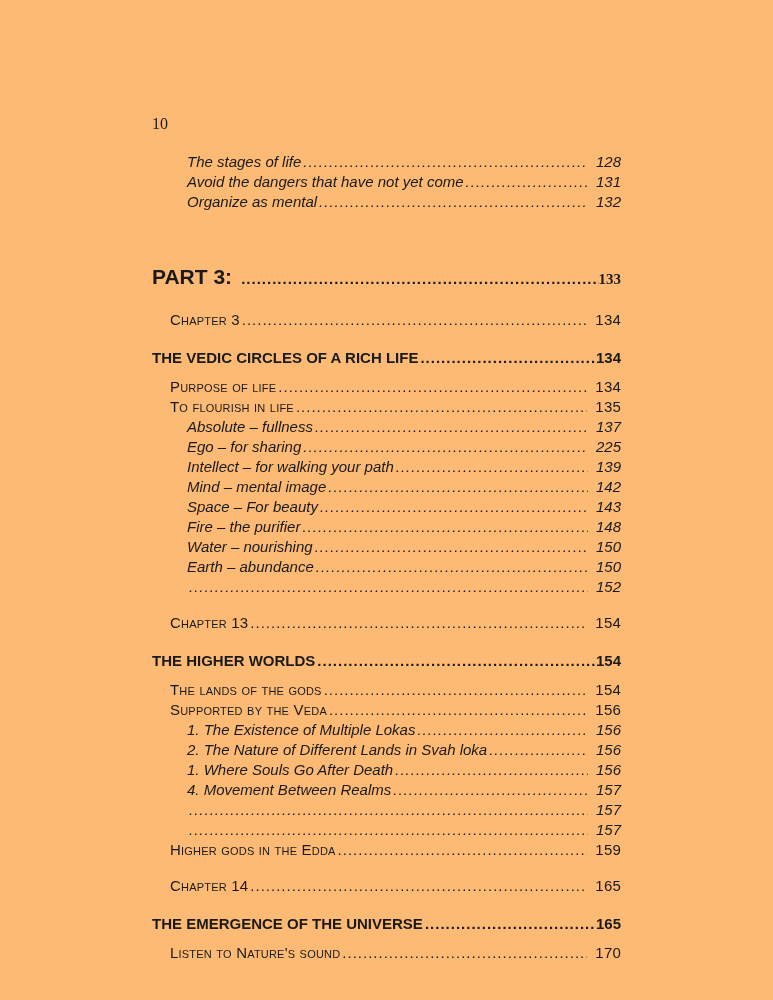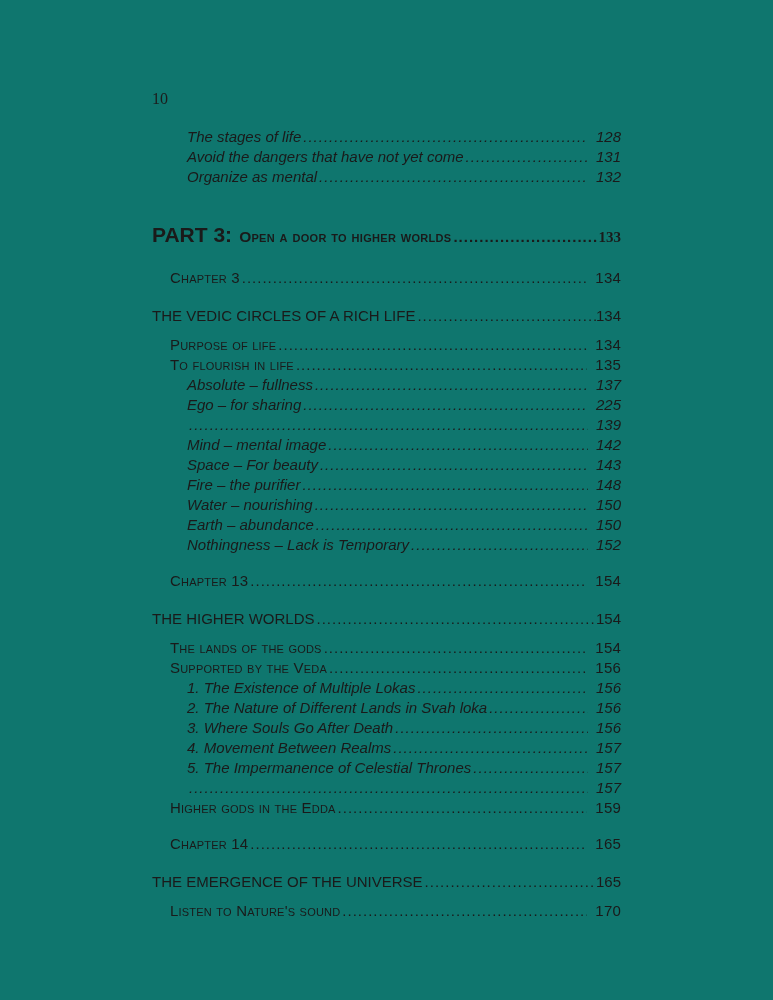--- a/index.html
+++ b/index.html
@@ -1,22 +1,22 @@
 <!DOCTYPE html>
 <html><head>
 <meta charset="utf-8">
 <style>
   html, body { margin: 0; padding: 0; background: #ffffff; }
   .page {
     position: relative;
     width: 773px;
     height: 1000px;
     box-sizing: border-box;
-    padding: 91px 152px 0 152px;
-    background: #0f766e;
+    padding: 116px 152px 0 152px;
+    background: #fdba74;
     color: #1a1a1a;
     font-family: "Liberation Sans", sans-serif;
     overflow: hidden;
   }
   .pageno {
     font-family: "Liberation Serif", serif;
     font-size: 16px;
     line-height: 16px;
     margin: 0 0 20px 0;
     color: #1c1c1c;
@@ -38,25 +38,25 @@
   .dots::after {
     content: "...................................................................................................................................................................................................................................";
     letter-spacing: 1px;
   }
   .pg { flex: 0 0 auto; margin-left: 8px; }
 
   
   .it { margin-left: 35px; font-style: italic; align-items: flex-end; }
   .sc { margin-left: 18px; font-variant: small-caps; letter-spacing: 0.2px; }
   .ch { margin-top: 16px; margin-bottom: 7px; }
-  .bd { font-weight: normal; margin-top: 18px; margin-bottom: 9px; justify-content: center; }
+  .bd { font-weight: bold; margin-top: 18px; margin-bottom: 9px; justify-content: center; }
   .bd .pg { margin-left: 0; }
 
   .part {
-    margin-top: 33px;
+    margin-top: 50px;
     margin-bottom: 16px;
     font-weight: bold;
     line-height: 30px;
   }
   .part .part-prefix { flex: 0 0 auto; font-size: 21px; margin-right: 7px; }
   .part .part-title  { flex: 0 0 auto; font-size: 15.5px; font-variant: small-caps; letter-spacing: 0.3px; }
   .part .pg { margin-left: 0; font-family: Liberation Serif, serif; }
 </style>
 </head>
 <body>
@@ -76,21 +76,20 @@
     <span class="pg">131</span>
   </div>
   <div class="row it">
     <span class="lbl">Organize as mental</span>
     <span class="dots"></span>
     <span class="pg">132</span>
   </div>
 
   <div class="row part">
     <span class="part-prefix">PART 3:</span>
-    <span class="part-title">Open a door to higher worlds</span>
     <span class="dots"></span>
     <span class="pg">133</span>
   </div>
 
   <div class="row sc ch">
     <span class="lbl">Chapter 3</span>
     <span class="dots"></span>
     <span class="pg">134</span>
   </div>
   <div class="row bd">
@@ -112,20 +111,21 @@
     <span class="lbl">Absolute – fullness</span>
     <span class="dots"></span>
     <span class="pg">137</span>
   </div>
   <div class="row it">
     <span class="lbl">Ego – for sharing</span>
     <span class="dots"></span>
     <span class="pg">225</span>
   </div>
   <div class="row it">
+    <span class="lbl">Intellect – for walking your path</span>
     <span class="dots"></span>
     <span class="pg">139</span>
   </div>
   <div class="row it">
     <span class="lbl">Mind – mental image</span>
     <span class="dots"></span>
     <span class="pg">142</span>
   </div>
   <div class="row it">
     <span class="lbl">Space – For beauty</span>
@@ -141,21 +141,20 @@
     <span class="lbl">Water – nourishing</span>
     <span class="dots"></span>
     <span class="pg">150</span>
   </div>
   <div class="row it">
     <span class="lbl">Earth – abundance</span>
     <span class="dots"></span>
     <span class="pg">150</span>
   </div>
   <div class="row it">
-    <span class="lbl">Nothingness – Lack is Temporary</span>
     <span class="dots"></span>
     <span class="pg">152</span>
   </div>
 
   <div class="row sc ch">
     <span class="lbl">Chapter 13</span>
     <span class="dots"></span>
     <span class="pg">154</span>
   </div>
   <div class="row bd">
@@ -177,31 +176,30 @@
     <span class="lbl">1. The Existence of Multiple Lokas</span>
     <span class="dots"></span>
     <span class="pg">156</span>
   </div>
   <div class="row it">
     <span class="lbl">2. The Nature of Different Lands in Svah loka</span>
     <span class="dots"></span>
     <span class="pg">156</span>
   </div>
   <div class="row it">
-    <span class="lbl">3. Where Souls Go After Death</span>
+    <span class="lbl">1. Where Souls Go After Death</span>
     <span class="dots"></span>
     <span class="pg">156</span>
   </div>
   <div class="row it">
     <span class="lbl">4. Movement Between Realms</span>
     <span class="dots"></span>
     <span class="pg">157</span>
   </div>
   <div class="row it">
-    <span class="lbl">5. The Impermanence of Celestial Thrones</span>
     <span class="dots"></span>
     <span class="pg">157</span>
   </div>
   <div class="row it">
     <span class="dots"></span>
     <span class="pg">157</span>
   </div>
   <div class="row sc">
     <span class="lbl">Higher gods in the Edda</span>
     <span class="dots"></span>

